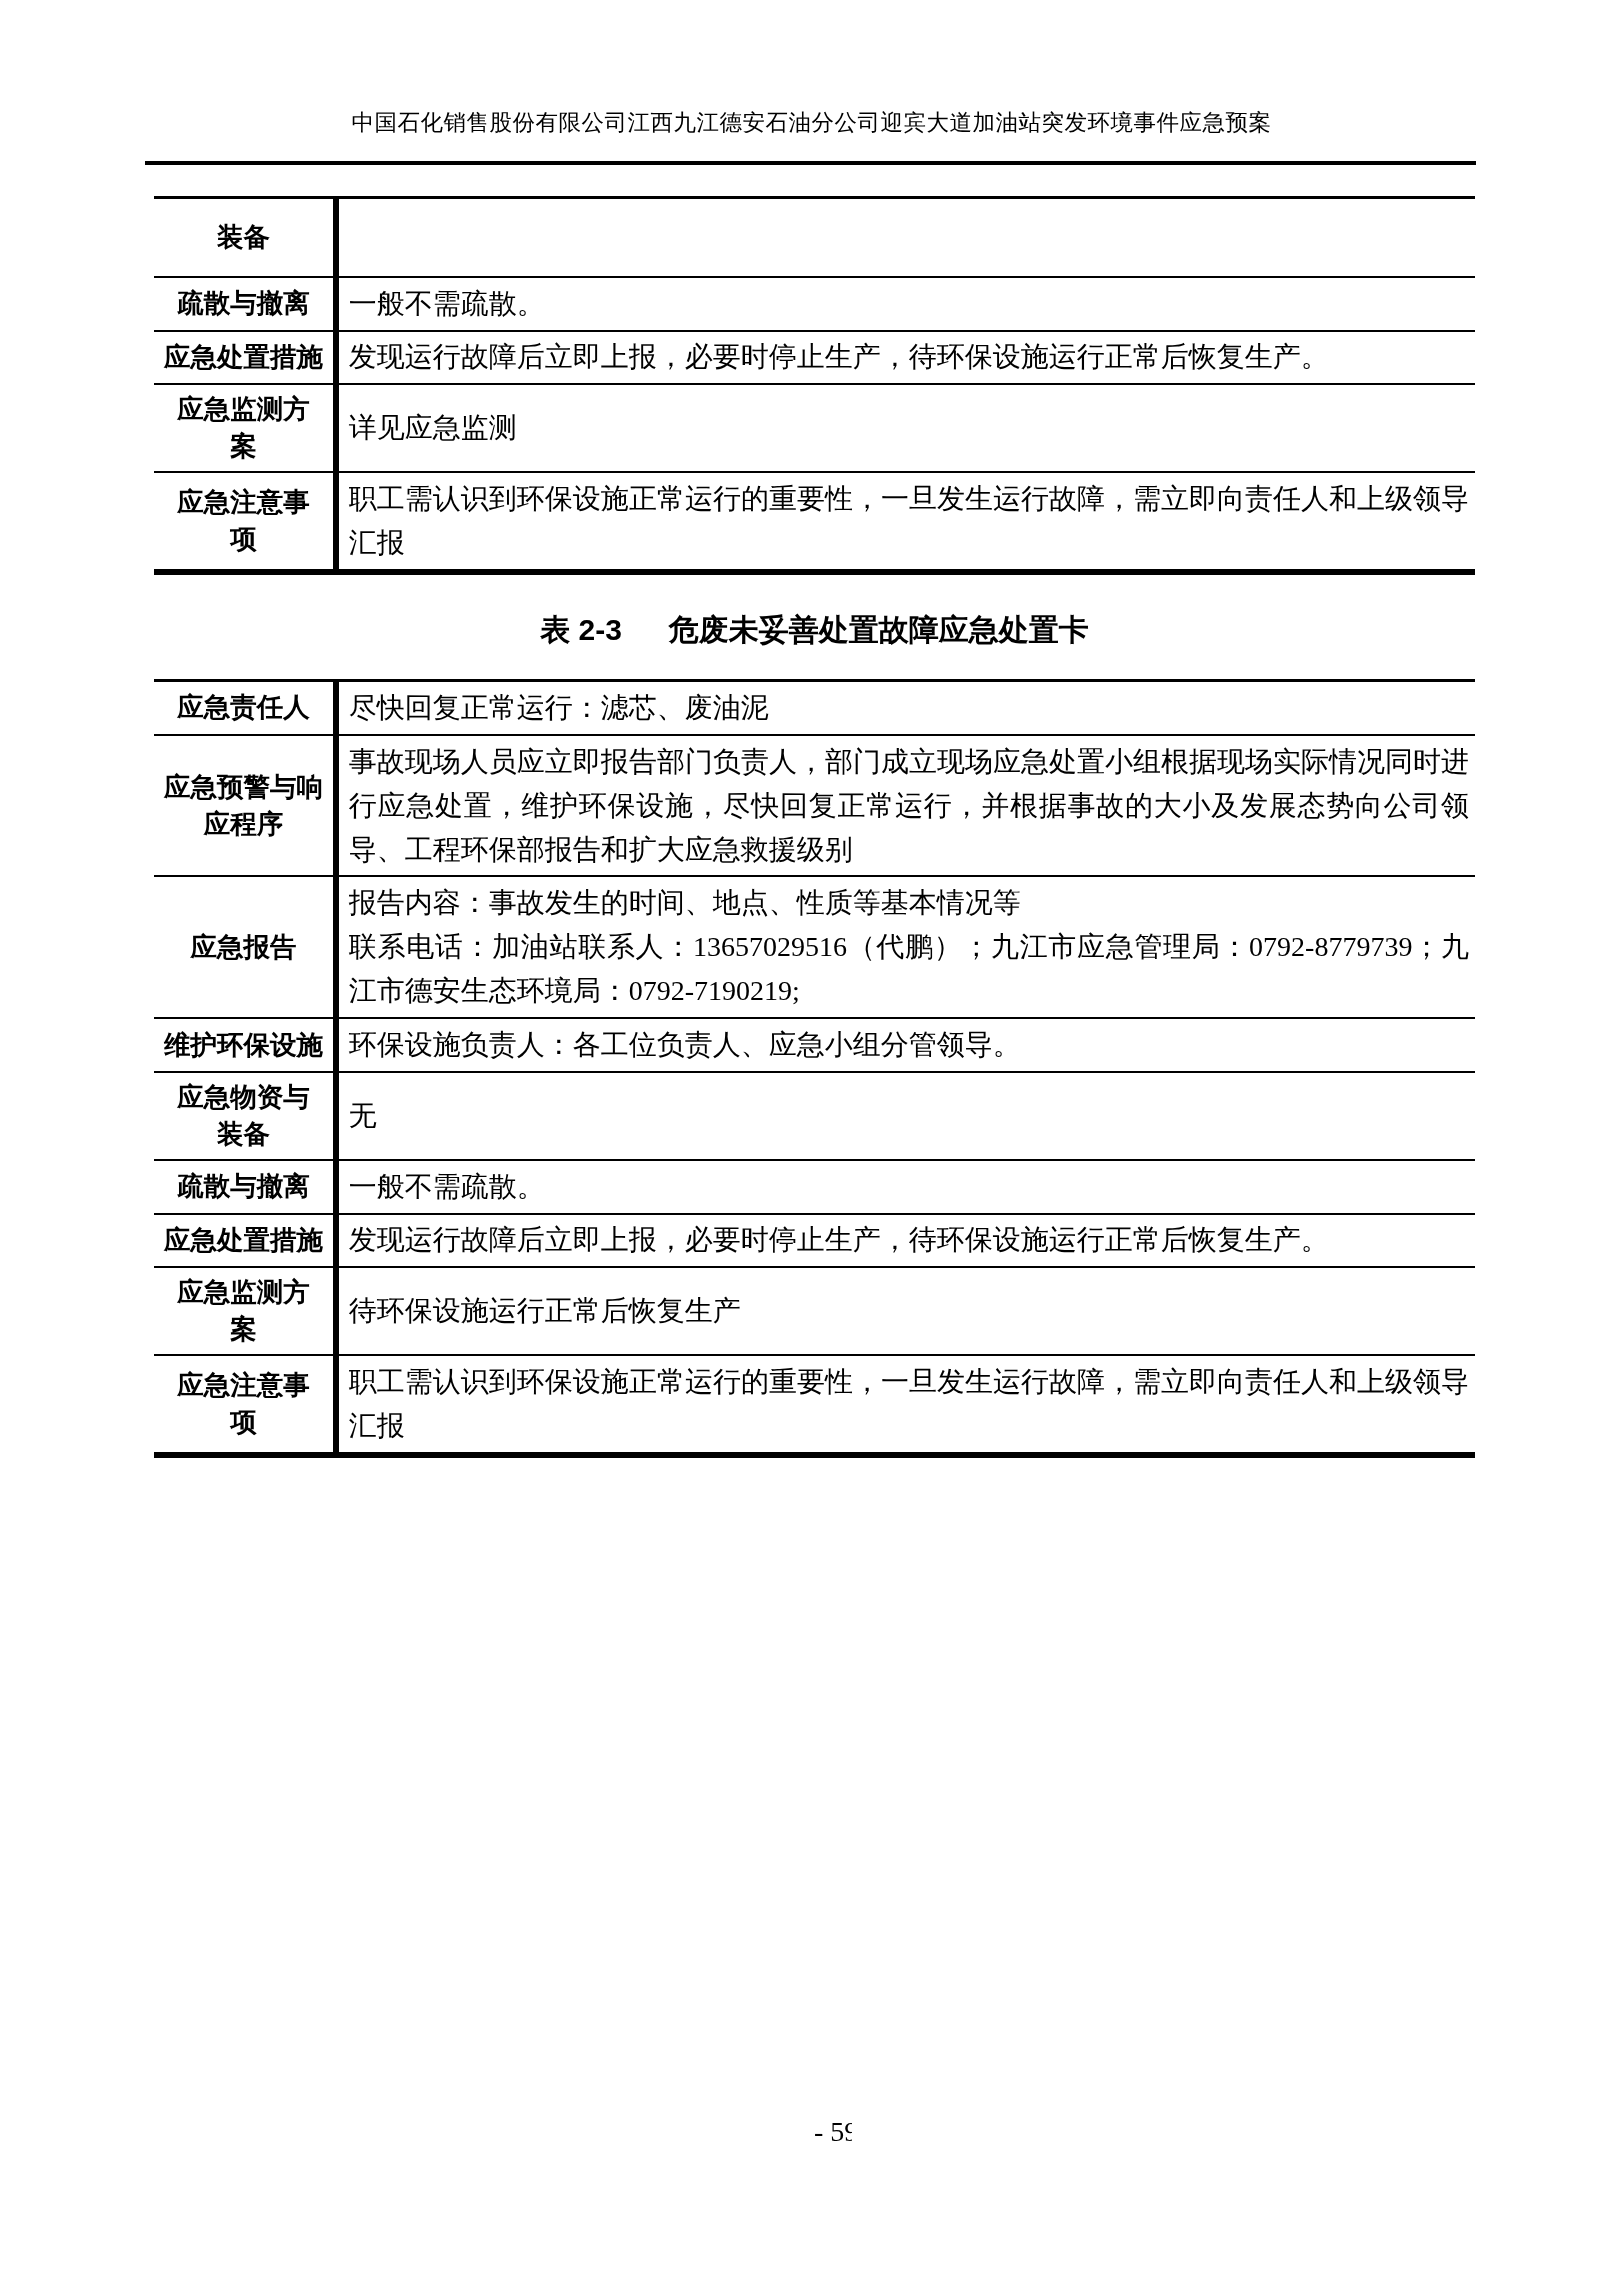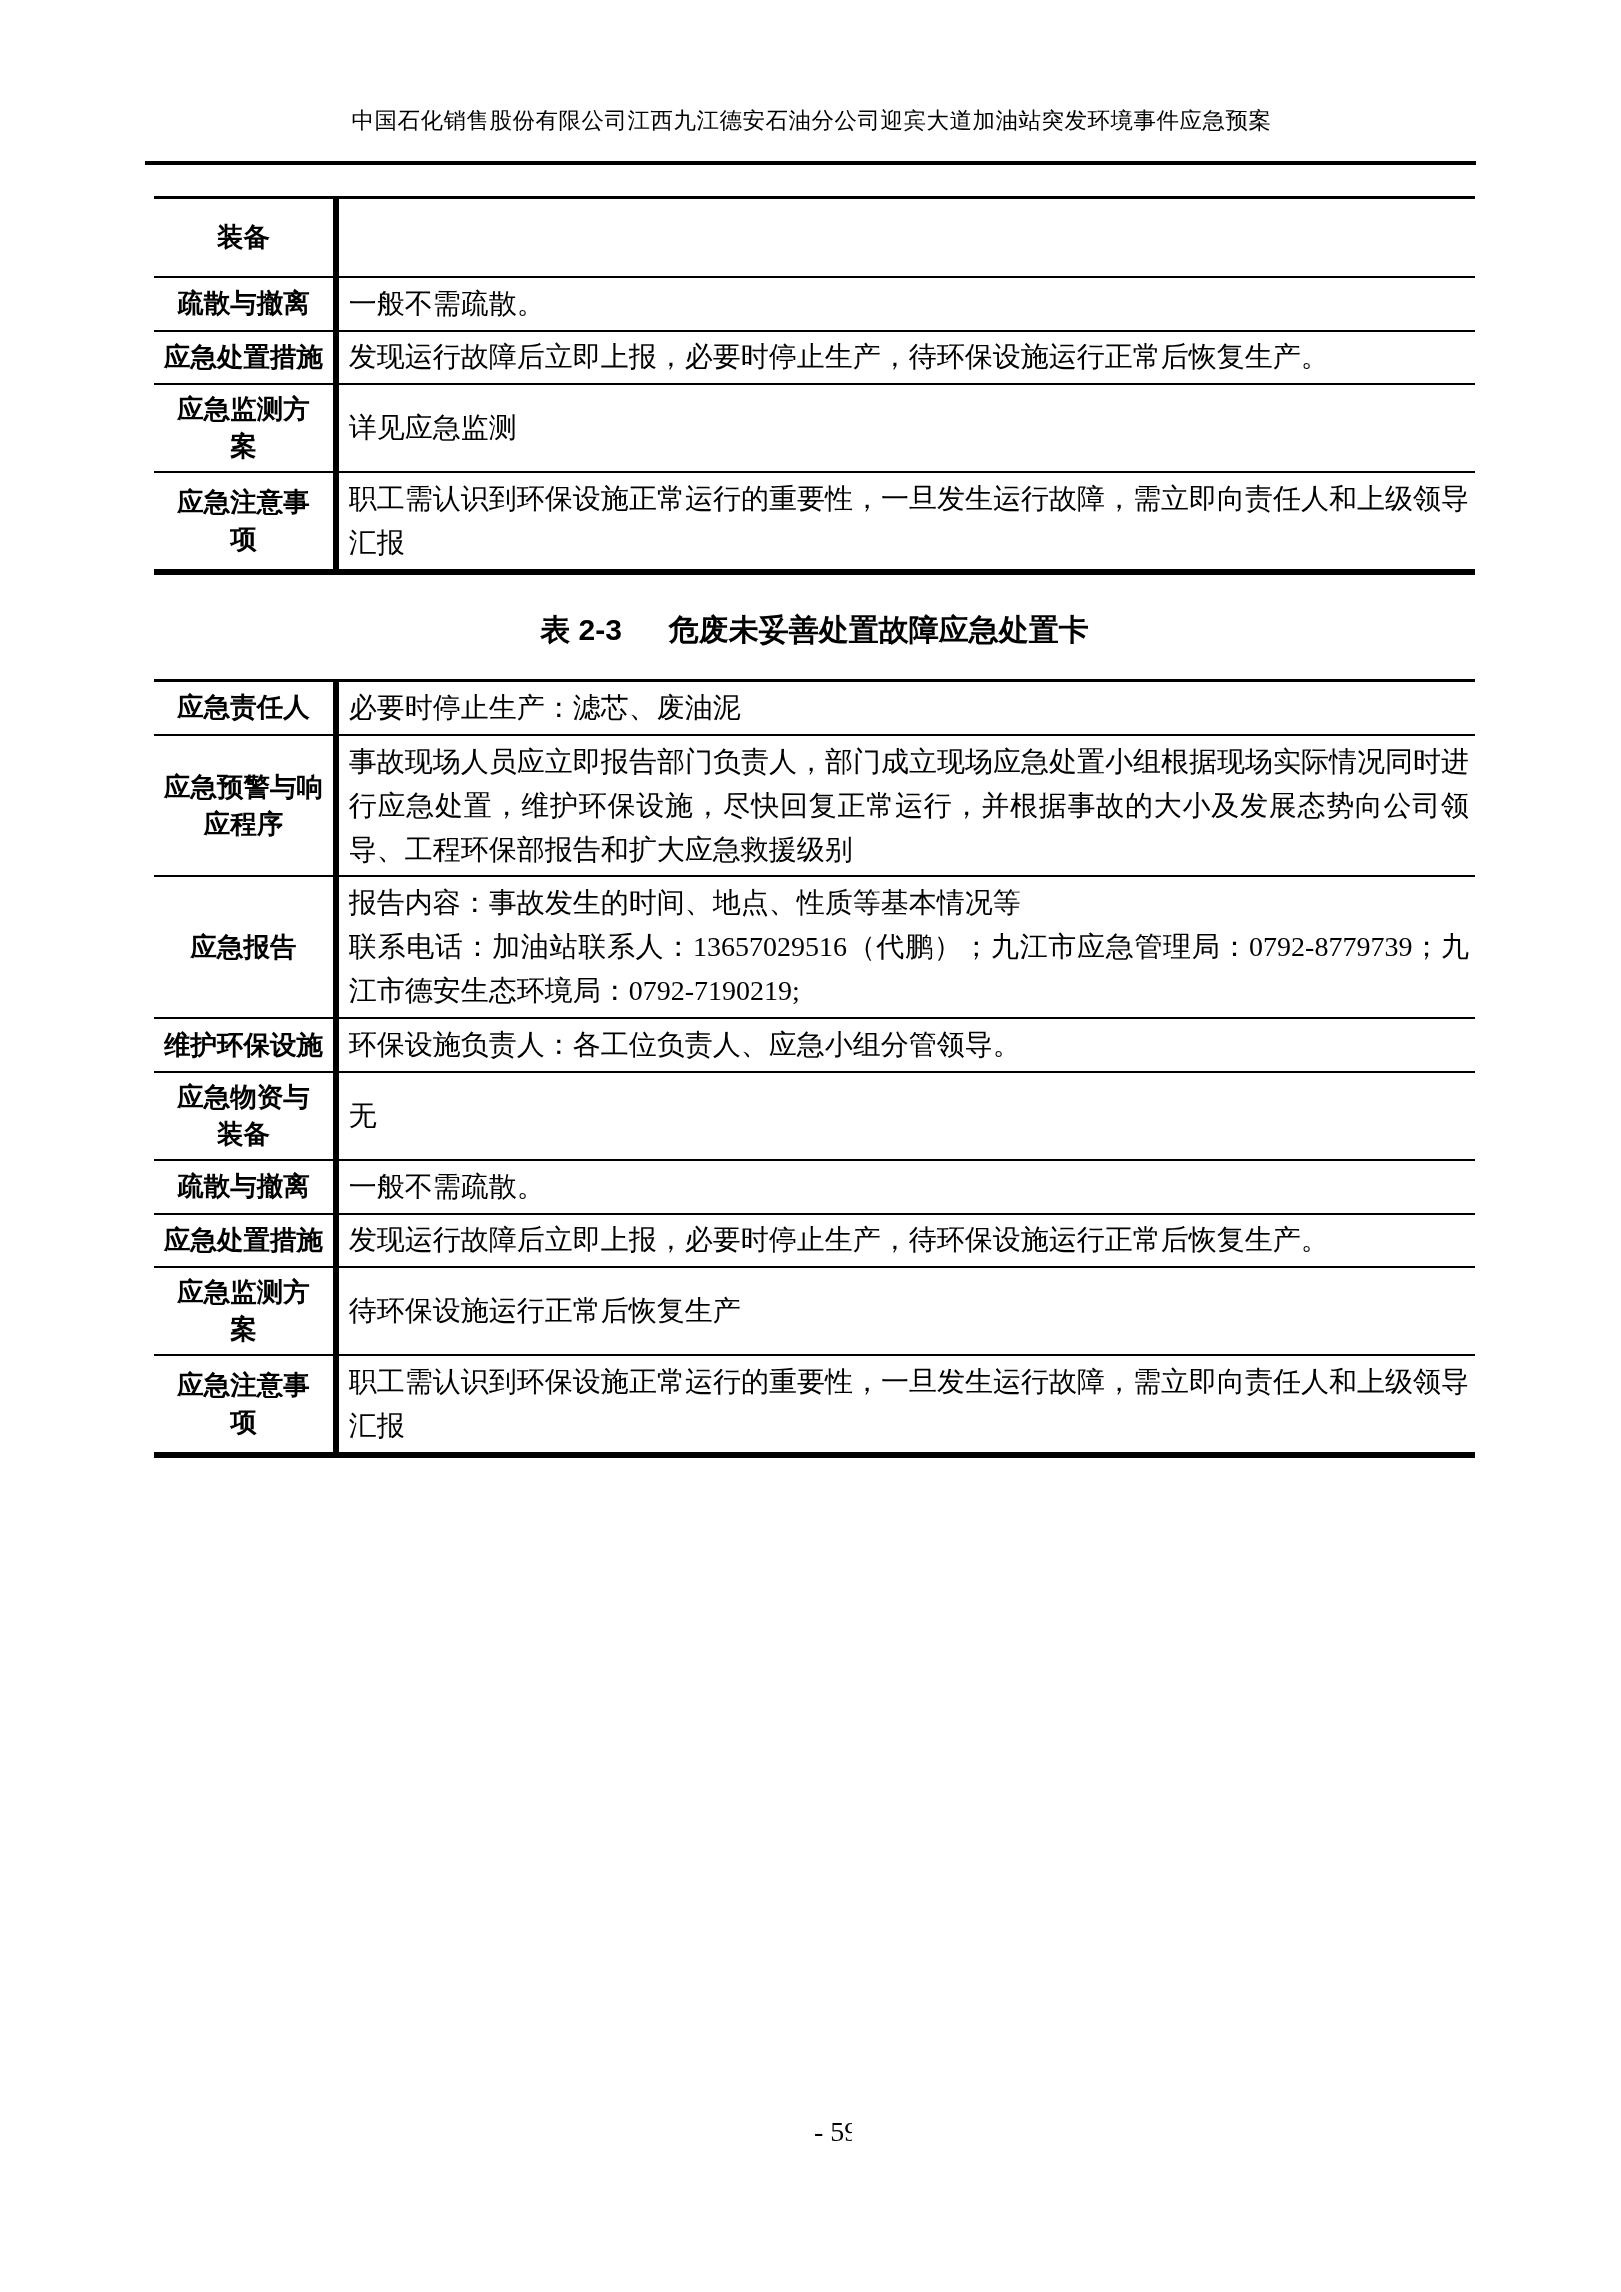--- a/index.html
+++ b/index.html
@@ -18,21 +18,21 @@
   }
   .doc-header {
     position: absolute;
     top: 108px;
     left: 147px;
     width: 1329px;
     text-align: center;
     font-size: 22.5px;
     letter-spacing: 0.5px;
     line-height: 29px;
-    font-family: Liberation Mono, monospace;
+    font-family: Liberation Sans, sans-serif;
   }
   .header-rule {
     position: absolute;
     top: 161px;
     left: 145px;
     width: 1331px;
     height: 3.9px;
     background: #000000;
   }
   .content-flow {
@@ -147,21 +147,21 @@
     </div>
 
     <table class="card">
       <colgroup>
           <col class="c-label">
           <col class="c-content">
         </colgroup>
       <tbody>
         <tr>
           <td class="label">应急责任人</td>
-          <td class="content">必要时停止生产：滤芯、废油泥</td>
+          <td class="content">尽快回复正常运行：滤芯、废油泥</td>
         </tr>
         <tr>
           <td class="label">应急预警与响
 应程序</td>
           <td class="content">事故现场人员应立即报告部门负责人，部门成立现场应急处置小组根据现场实际情况同时进行应急处置，维护环保设施，尽快回复正常运行，并根据事故的大小及发展态势向公司领导、工程环保部报告和扩大应急救援级别</td>
         </tr>
         <tr>
           <td class="label">应急报告</td>
           <td class="content">报告内容：事故发生的时间、地点、性质等基本情况等
 联系电话：加油站联系人：13657029516（代鹏）；九江市应急管理局：0792-8779739；九江市德安生态环境局：0792-7190219;</td>

